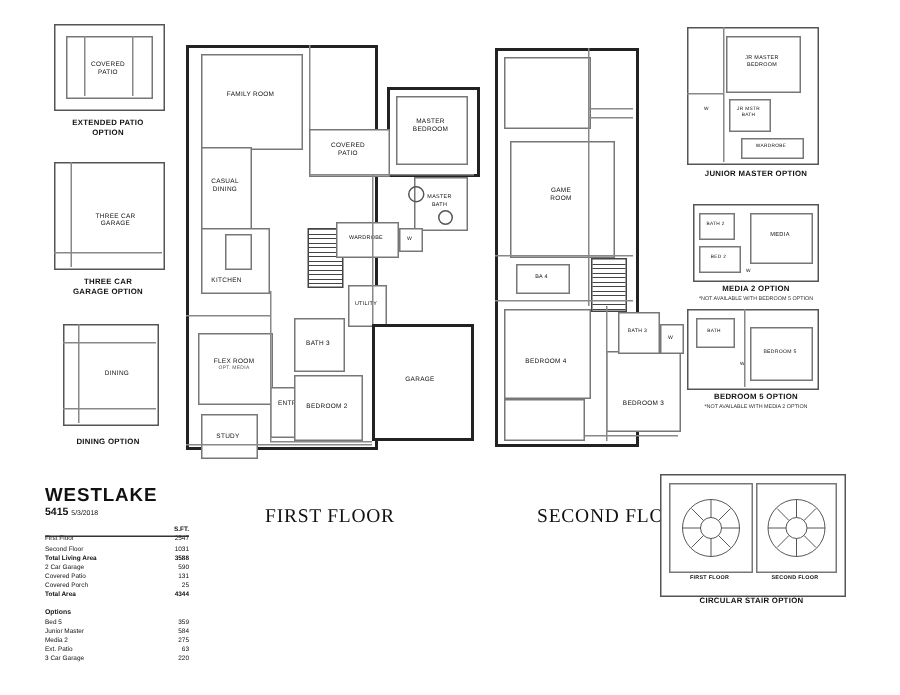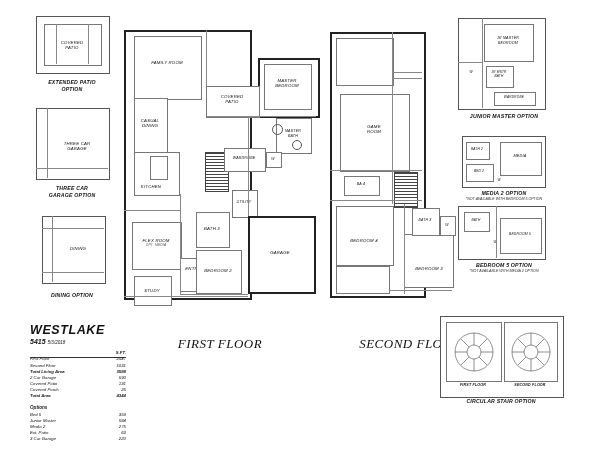--- a/index.html
+++ b/index.html
@@ -1,21 +1,21 @@
 <!DOCTYPE html>
 <html><head>
 <meta charset="utf-8">
 <style>
   html,body{margin:0;padding:0;}
   body{
     width:600px;height:463px;background:#ffffff;
     font-family:"Liberation Sans", sans-serif;
     color:#1a1a1a;position:relative;overflow:hidden;
   }
-  .page{position:absolute;inset:0;font-style:italic;}
+  .page{position:absolute;inset:0;}
   .abs{position:absolute;}
   .room-box{position:absolute;border:1px solid #2b2b2b;background:#ffffff;}
   .thin{border:1px solid #555;}
   .thick{border:2px solid #222;}
   .hair{border:1px solid #777;}
   .lbl{position:absolute;font-size:4.3px;letter-spacing:.2px;text-align:center;line-height:1.25;color:#111;}
   .lbl.b{font-weight:bold;}
   .cap{position:absolute;text-align:center;font-size:5.2px;font-weight:bold;letter-spacing:.2px;color:#111;}
   .subcap{position:absolute;text-align:center;font-size:3.6px;color:#333;}
   .floorcap{position:absolute;text-align:center;font-family:"Liberation Serif", serif;font-size:13px;letter-spacing:.5px;color:#111;}

